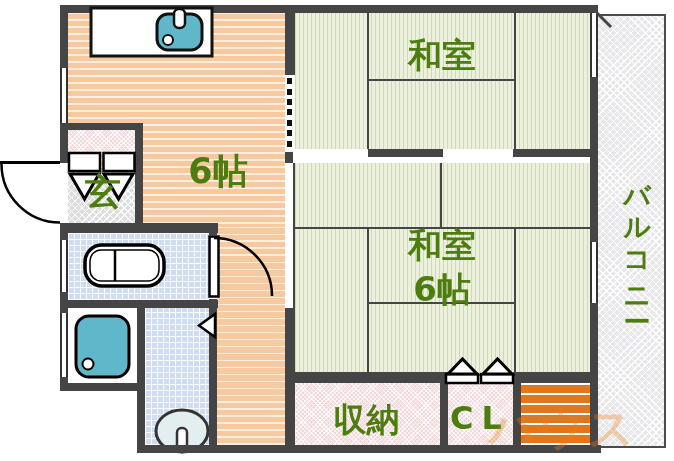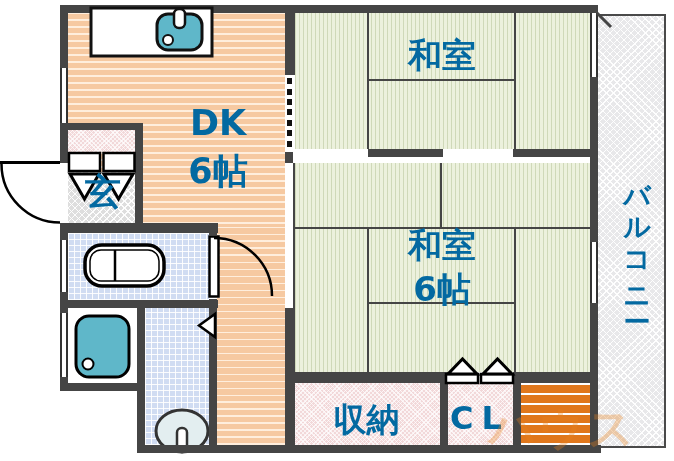--- a/index.html
+++ b/index.html
@@ -22,21 +22,21 @@
     background-image:repeating-linear-gradient(45deg,rgba(255,255,255,.95) 0 1px,rgba(0,0,0,0) 1px 5px),
                      repeating-linear-gradient(135deg,rgba(255,255,255,.95) 0 1px,rgba(0,0,0,0) 1px 5px);
     border:2px solid #4a4a4a;border-left:none;box-sizing:border-box;}
   .pinkdot{background-color:#f2d8d9;
     background-image:repeating-linear-gradient(45deg,rgba(255,255,255,.7) 0 1px,rgba(0,0,0,0) 1px 3px),
                      repeating-linear-gradient(135deg,rgba(255,255,255,.7) 0 1px,rgba(0,0,0,0) 1px 3px);}
   .deck{background-color:#e0771c;
     background-image:repeating-linear-gradient(0deg,#ffffff 0 2px,rgba(0,0,0,0) 2px 10px);}
   .win{background:#fff;border-left:2px solid #333;border-right:2px solid #333;box-sizing:border-box;}
   .gap{background:#fff;}
-  .label{position:absolute;color:#0369a1;font-weight:bold;text-align:center;line-height:1.1;}
+  .label{position:absolute;color:#4d7c0f;font-weight:bold;text-align:center;line-height:1.1;}
   .vtext{writing-mode:vertical-rl;text-orientation:upright;}
   .dashes{background-image:repeating-linear-gradient(180deg,#111 0 6px,rgba(0,0,0,0) 6px 10.5px);}
   #watermark{position:absolute;color:#e8831f;opacity:.33;font-weight:bold;letter-spacing:2px;}
   svg{pointer-events:none;}
 </style>
 </head>
 <body>
 
 <div id="plan">
 
@@ -128,21 +128,20 @@
     <rect x="446" y="374" width="32" height="9" fill="#fff" stroke="#000" stroke-width="2.5"></rect>
     <rect x="481" y="374" width="32" height="9" fill="#fff" stroke="#000" stroke-width="2.5"></rect>
     <path d="M 448 374 L 477 374 L 462.5 359 Z" fill="#fff" stroke="#000" stroke-width="3"></path>
     <path d="M 483 374 L 512 374 L 497.5 359 Z" fill="#fff" stroke="#000" stroke-width="3"></path>
 
     <path d="M 215 314 L 215 337 L 199 325.5 Z" fill="#fff" stroke="#000" stroke-width="2.5"></path>
 
     <line x1="597" y1="13" x2="611" y2="27" stroke="#454545" stroke-width="3"></line>
   </svg>
 
-  <div class="label" style="left:160px;top:104px;width:116px;font-size:35px;">DK</div>
   <div class="label" style="left:160px;top:152px;width:116px;font-size:35px;">6帖</div>
   <div class="label" style="left:384px;top:37px;width:116px;font-size:34px;">和室</div>
   <div class="label" style="left:384px;top:227px;width:116px;font-size:34px;">和室</div>
   <div class="label" style="left:384px;top:271px;width:116px;font-size:34px;">6帖</div>
   <div class="label" style="left:81px;top:172px;width:44px;font-size:36px;">玄</div>
   <div class="label" style="left:444px;top:401px;width:72px;font-size:32px;letter-spacing:8px;">CL</div>
   <div class="label" style="left:293px;top:402px;width:147px;font-size:33px;">収納</div>
   <div class="label vtext" style="left:612px;top:128px;width:40px;height:220px;font-size:27px;letter-spacing:5px;">バルコニー</div>
 
   <div id="watermark" style="left:489px;top:398px;font-size:46px;">ハウス</div>

